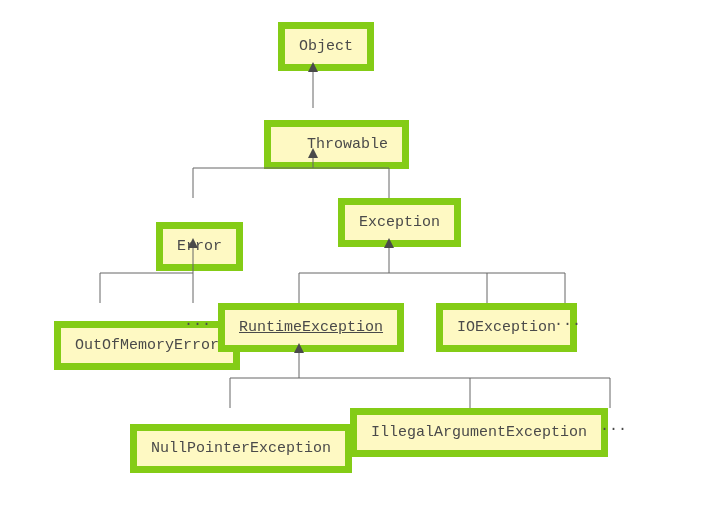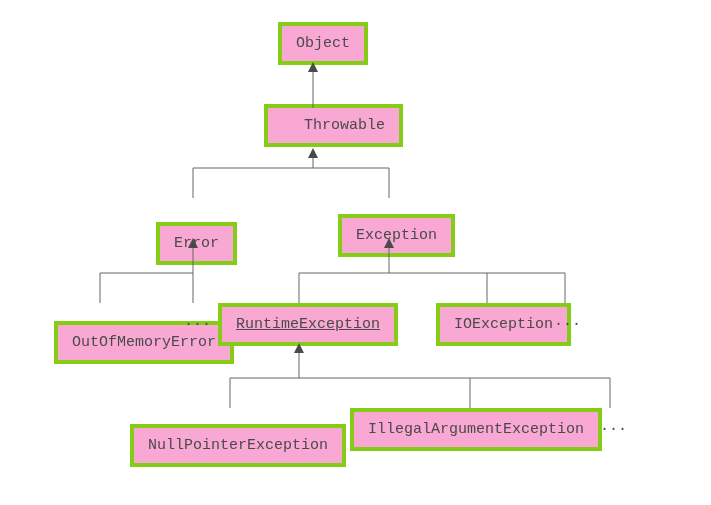--- a/index.html
+++ b/index.html
@@ -7,23 +7,23 @@
       width: 711px;
       height: 505px;
       background: #fff;
       position: relative;
       font-family: "Courier New", Courier, monospace;
       font-size: 15px;
       color: #4a4a4a;
     }
     .node {
       position: absolute;
-      border: 4px solid #84cc16;
+      border: 7px solid #84cc16;
       padding: 9px 14px;
-      background: #f9a8d4;
+      background: #fef9c3;
       white-space: nowrap;
       text-align: left;
     }
     .dots {
       position: absolute;
       font-family: "Courier New", Courier, monospace;
       font-size: 15px;
       color: #4a4a4a;
     }
     svg.connectors {
@@ -44,29 +44,29 @@
       stroke: none;
     }
   </style>
 </head>
 <body>
 
 <div class="node" style="left:278px; top:22px;">
   <span>Object</span>
 </div>
 
-<div class="node" style="left:264px; top:104px;padding-left:36px;">
+<div class="node" style="left:264px; top:120px;padding-left:36px;">
   <span>Throwable</span>
 </div>
 
 <div class="node" style="left:156px; top:198px;margin-top:24px;">
   <span>Error</span>
 </div>
 
-<div class="node" style="left:338px; top:198px;margin-top:16px;">
+<div class="node" style="left:338px; top:198px;">
   <span>Exception</span>
 </div>
 
 <div class="node" style="left:20px; top:321px;margin-left:34px;">
   <span>OutOfMemoryError</span>
 </div>
 
 <div class="node" style="left:218px; top:303px;text-decoration:underline;">
   <span>RuntimeException</span>
 </div>

